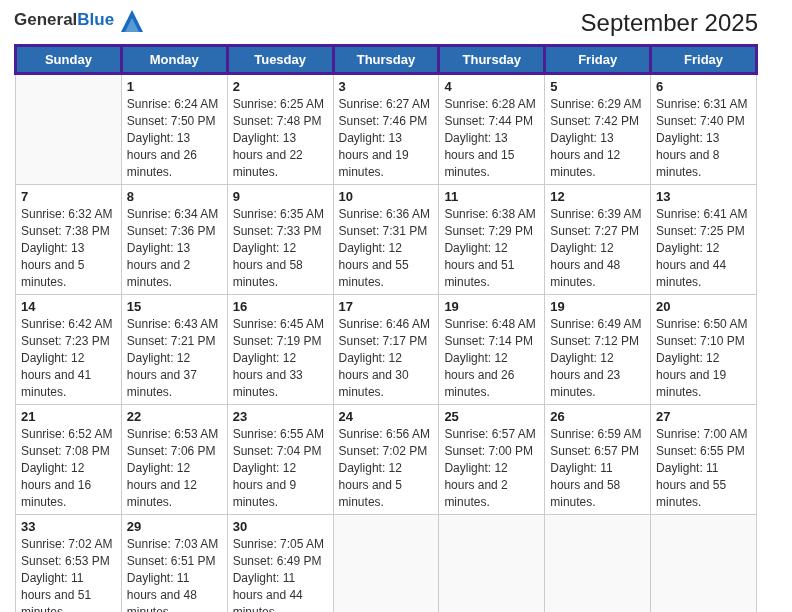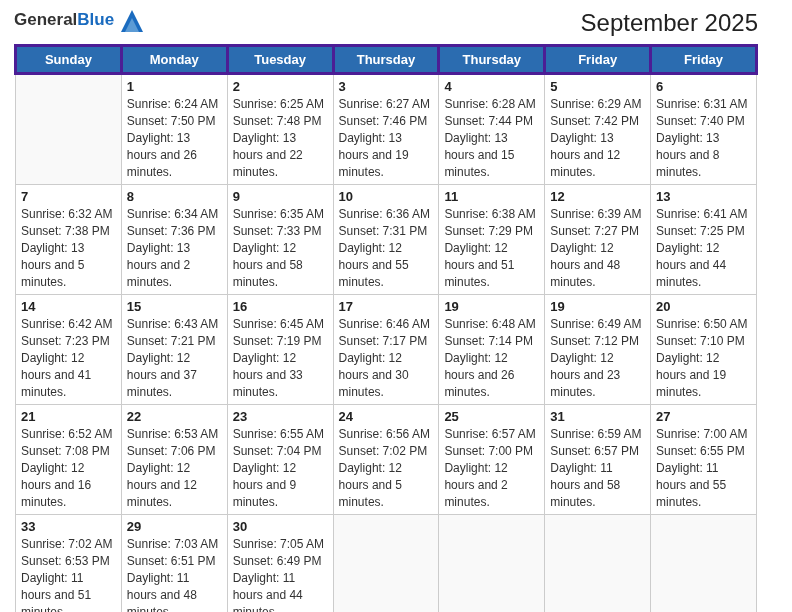--- a/index.html
+++ b/index.html
@@ -212,21 +212,21 @@
           </td>
           <td>
             <span class="day-num">24</span>
             <div class="day-info">Sunrise: 6:56 AM<br>Sunset: 7:02 PM<br>Daylight: 12 hours and 5 minutes.</div>
           </td>
           <td>
             <span class="day-num">25</span>
             <div class="day-info">Sunrise: 6:57 AM<br>Sunset: 7:00 PM<br>Daylight: 12 hours and 2 minutes.</div>
           </td>
           <td>
-            <span class="day-num">31</span>
+            <span class="day-num">26</span>
             <div class="day-info">Sunrise: 6:59 AM<br>Sunset: 6:57 PM<br>Daylight: 11 hours and 58 minutes.</div>
           </td>
           <td>
             <span class="day-num">27</span>
             <div class="day-info">Sunrise: 7:00 AM<br>Sunset: 6:55 PM<br>Daylight: 11 hours and 55 minutes.</div>
           </td>
         </tr>
         <tr>
           <td>
             <span class="day-num">33</span>

